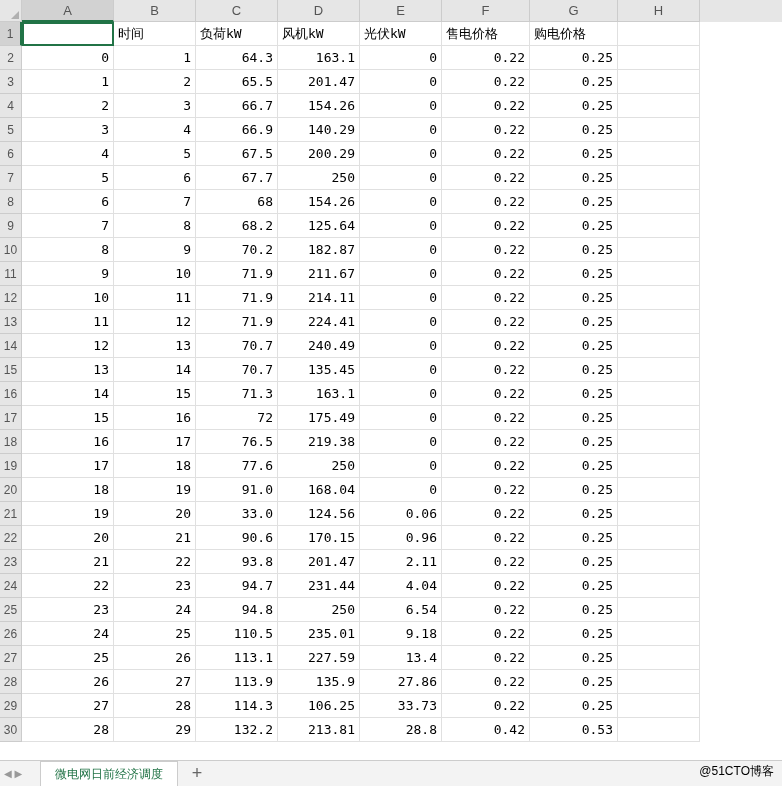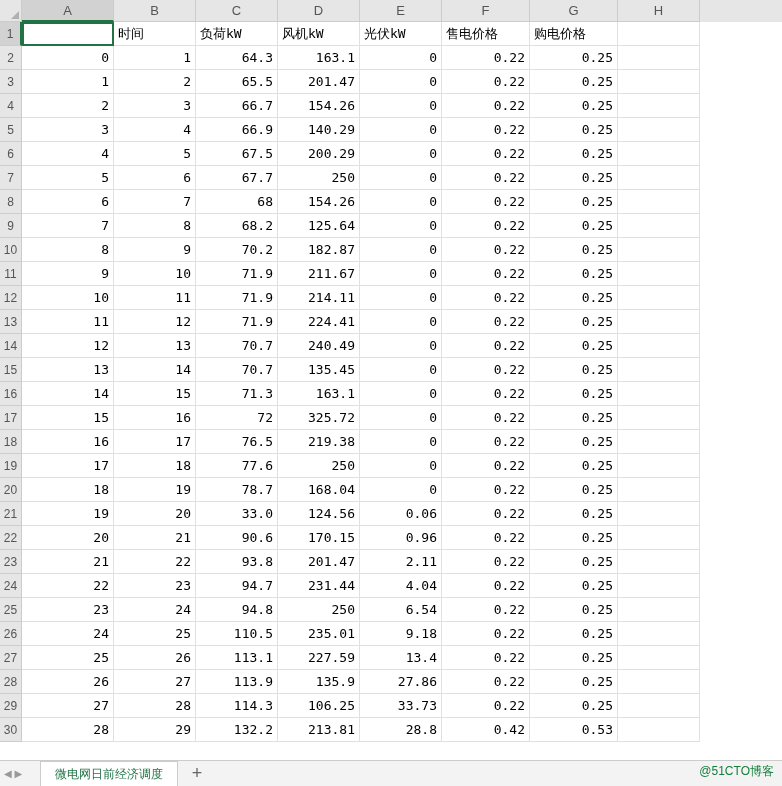--- a/index.html
+++ b/index.html
@@ -149,21 +149,21 @@
       justify-content: center;
       font-size: 18px;
       color: #666;
       margin-left: 6px;
       border: 1px solid transparent;
     }
     .watermark {
       position: absolute;
       right: 8px;
       bottom: 6px;
-      color: #15803d;
+      color: #000000;
       font-size: 12px;
       pointer-events: none;
     }
   </style>
 </head>
 <body>
 
 <div class="grid-container">
   <div class="col-headers">
     <div class="corner-cell"></div>
@@ -351,21 +351,21 @@
         <div class="cell col-E num">0</div>
         <div class="cell col-F num">0.22</div>
         <div class="cell col-G num">0.25</div>
         <div class="cell col-H num"></div>
       </div>
       <div class="row">
         <div class="row-header">17</div>
         <div class="cell col-A num">15</div>
         <div class="cell col-B num">16</div>
         <div class="cell col-C num">72</div>
-        <div class="cell col-D num">325.72</div>
+        <div class="cell col-D num">175.49</div>
         <div class="cell col-E num">0</div>
         <div class="cell col-F num">0.22</div>
         <div class="cell col-G num">0.25</div>
         <div class="cell col-H num"></div>
       </div>
       <div class="row">
         <div class="row-header">18</div>
         <div class="cell col-A num">16</div>
         <div class="cell col-B num">17</div>
         <div class="cell col-C num">76.5</div>
@@ -383,21 +383,21 @@
         <div class="cell col-D num">250</div>
         <div class="cell col-E num">0</div>
         <div class="cell col-F num">0.22</div>
         <div class="cell col-G num">0.25</div>
         <div class="cell col-H num"></div>
       </div>
       <div class="row">
         <div class="row-header">20</div>
         <div class="cell col-A num">18</div>
         <div class="cell col-B num">19</div>
-        <div class="cell col-C num">78.7</div>
+        <div class="cell col-C num">91.0</div>
         <div class="cell col-D num">168.04</div>
         <div class="cell col-E num">0</div>
         <div class="cell col-F num">0.22</div>
         <div class="cell col-G num">0.25</div>
         <div class="cell col-H num"></div>
       </div>
       <div class="row">
         <div class="row-header">21</div>
         <div class="cell col-A num">19</div>
         <div class="cell col-B num">20</div>

